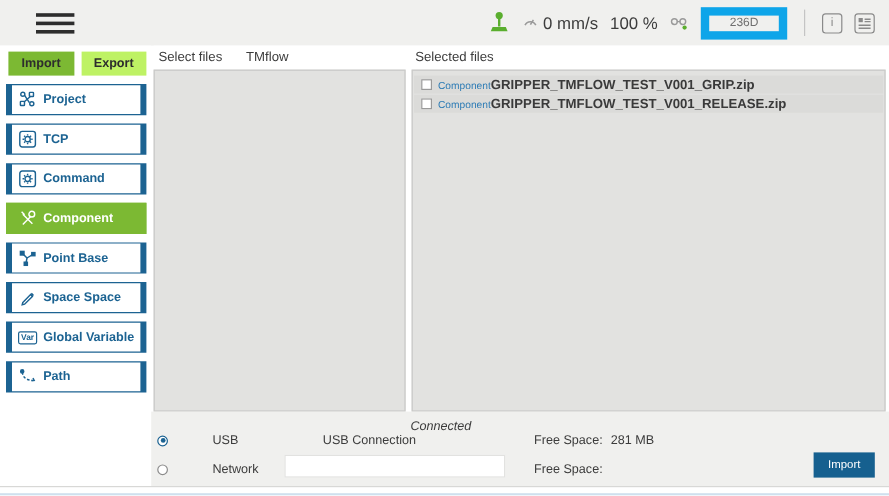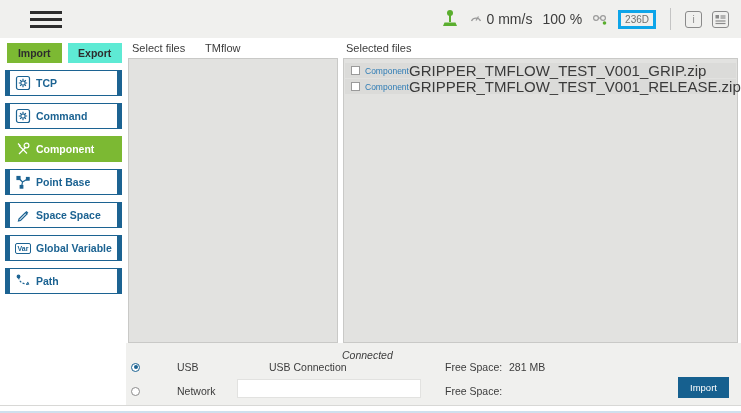--- a/index.html
+++ b/index.html
@@ -9,32 +9,32 @@
   
   .topbar { position:absolute; left:0; top:0; width:741px; height:38px; background:#f0f0ee; }
   .hamburger { position:absolute; left:30px; top:11px; width:32px; height:17px; cursor:pointer; }
   .hamburger span { display:block; height:3px; background:#2d2d2d; margin-bottom:4px; }
   .status-cluster { position:absolute; right:12px; top:0; height:38px; display:flex; align-items:center; gap:10px; }
   .joystick-icon { width:18px; height:20px; }
   .speed-group, .percent-group { display:flex; align-items:flex-start; gap:4px; }
   .big-num { font-size:14px; color:#3c3c3c; }
   .gauge-icon { width:14px; height:14px; }
   .conn-icon { width:16px; height:14px; }
-  .badge-box { border:3px solid #0ea5e9; color:#6f6f6f; font-size:10px; padding:1px 4px; min-width:30px; text-align:center; background:#f0f0ee; }
+  .badge-box { border:7px solid #0ea5e9; color:#6f6f6f; font-size:10px; padding:1px 17px; min-width:30px; text-align:center; background:#f0f0ee; }
   .v-divider { width:1px; height:22px; background:#c4c4c4; margin:0 4px; }
   .sq-icon { width:17px; height:17px; border:1.5px solid #8a8a8a; border-radius:3px; color:#8a8a8a;
              font-size:10px; display:flex; align-items:center; justify-content:center; cursor:pointer; background:#f0f0ee; }
 
   
   .sidebar { position:absolute; left:0; top:38px; width:126px; height:367px; background:#ffffff; }
   .tabs { display:flex; gap:6px; padding:5px 4px 7px 7px; }
   .tab { width:55px; height:20px; font-size:10.5px; font-weight:bold; color:#2d2d2d;
          display:flex; align-items:center; justify-content:center; cursor:pointer; }
   .tab.active { background:#7cb933; }
-  .tab.inactive { background:#5eead4; }
+  .tab.inactive { background:#bef264; }
   .side-btn { position:relative; margin:0 4px 7px 5px; height:26px; background:#fff;
               border:1px solid #1c6392; border-left:5px solid #1c6392; border-right:5px solid #1c6392;
               display:flex; align-items:center; cursor:pointer; color:#1c6392; }
   .side-btn .icon { width:26px; display:flex; justify-content:center; }
   .side-btn .lbl { font-size:10.5px; font-weight:bold; }
   .side-btn.active { background:#7cb933; border-color:#7cb933; color:#fff; }
   .side-btn svg { stroke:currentColor; fill:none; stroke-width:1.2; }
   .var-box { border:1.3px solid currentColor; border-radius:2px; font-size:7px; font-weight:bold; padding:1px 2px; }
 
   
@@ -43,21 +43,21 @@
   .hdr-select { left:4px; }
   .hdr-tmflow { left:77px; cursor:pointer; }
   .hdr-selected { left:218px;text-align:right; }
   .panel { position:absolute; top:58px; height:285px; background:#e2e2e0; border:1px solid #c9c9c7; }
   .panel-left { left:128px; width:210px; }
   .panel-right { left:343px; width:395px; }
   .file-row { height:15px; margin:1px 1px 1px 1px; background:#dbdbd9; display:flex; align-items:center; cursor:pointer; }
   .file-row:first-child { margin-top:4px; }
   .fcheck { width:9px; height:9px; background:#fff; border:1px solid #9a9a9a; margin:0 5px 0 6px; cursor:pointer; flex:none; }
   .ftype { font-size:8.5px; color:#2e7cb5; width:44px; flex:none; }
-  .fname { font-size:15px; font-weight:normal; color:#3a3a3a; white-space:nowrap; }
+  .fname { font-size:11px; font-weight:bold; color:#3a3a3a; white-space:nowrap; }
 
   
   .bottombar { position:absolute; left:126px; top:343px; width:615px; height:62px; background:#f0f0ee; }
   .radio-row { position:absolute; display:flex; align-items:center; gap:5px; cursor:pointer; }
   .radio { width:9px; height:9px; border-radius:50%; border:1px solid #8c8c8c; background:#fff; position:relative; }
   .radio.sel { border-color:#1c6392; }
   .radio.sel::after { content:""; position:absolute; left:1.5px; top:1.5px; width:4px; height:4px; border-radius:50%; background:#1c6392; }
   .btxt { font-size:10.5px; color:#3c3c3c;padding-left:32px; }
   .net-input { position:absolute; left:111px; top:36px; width:184px; height:19px; border:1px solid #e2e2e0; background:#fff; font-size:10px; padding:0 4px; }
   .import-btn { position:absolute; left:552px; top:34px; width:51px; height:21px; background:#16608f; color:#fff;
@@ -113,20 +113,32 @@
       </div>
     </div>
   </div>
 
   <div class="sidebar">
     <div class="tabs">
       <div class="tab active">Import</div>
       <div class="tab inactive">Export</div>
     </div>
 
+    <div class="side-btn">
+      <span class="icon">
+        <svg width="16" height="16" viewBox="0 0 16 16">
+          <circle cx="4" cy="3.5" r="1.7"></circle>
+            <rect x="9.5" y="2" width="3.4" height="3.4" rx="0.5"></rect>
+          <rect x="2" y="9.5" width="3.4" height="3.4" rx="0.5"></rect>
+            <circle cx="11.5" cy="11.5" r="1.7"></circle>
+          <path d="M5.5 4.5 L9.5 10.5 M10.5 5.2 L5.3 9.8"></path>
+        </svg>
+      </span>
+      <span class="lbl">Project</span>
+    </div>
 
     <div class="side-btn">
       <span class="icon">
         <svg width="16" height="16" viewBox="0 0 16 16">
           <rect x="1.5" y="1.5" width="13" height="13" rx="2"></rect>
           <circle cx="8" cy="8" r="2.2"></circle>
           <path d="M8 3.8 V5 M8 11 v1.2 M3.8 8 H5 M11 8 h1.2 M5.1 5.1 l0.9 0.9 M10 10 l0.9 0.9 M10.9 5.1 L10 6 M6 10 l-0.9 0.9"></path>
         </svg>
       </span>
       <span class="lbl">TCP</span>

